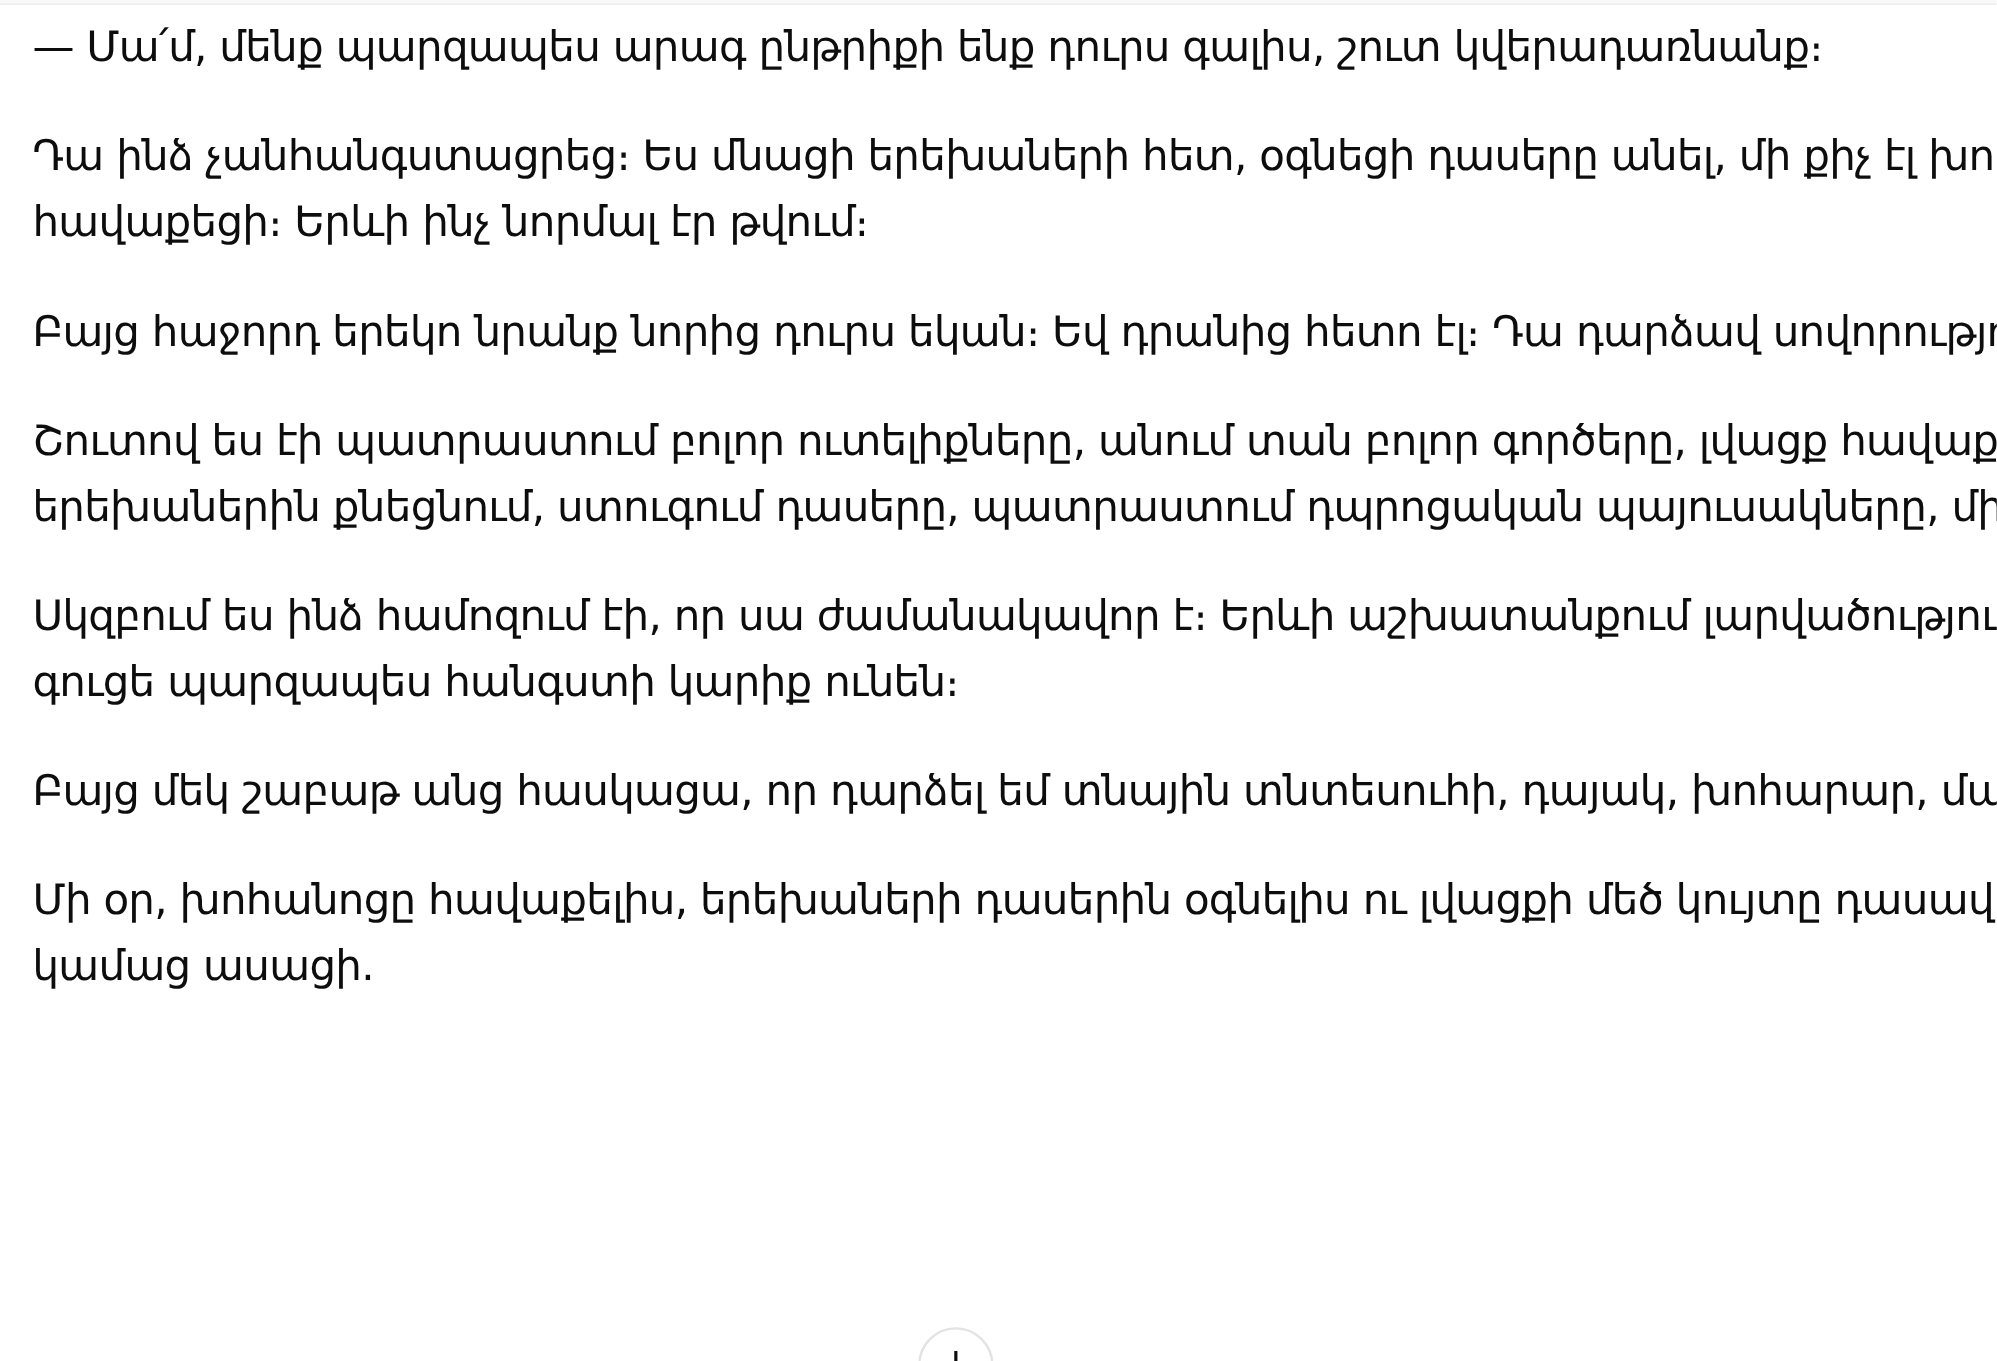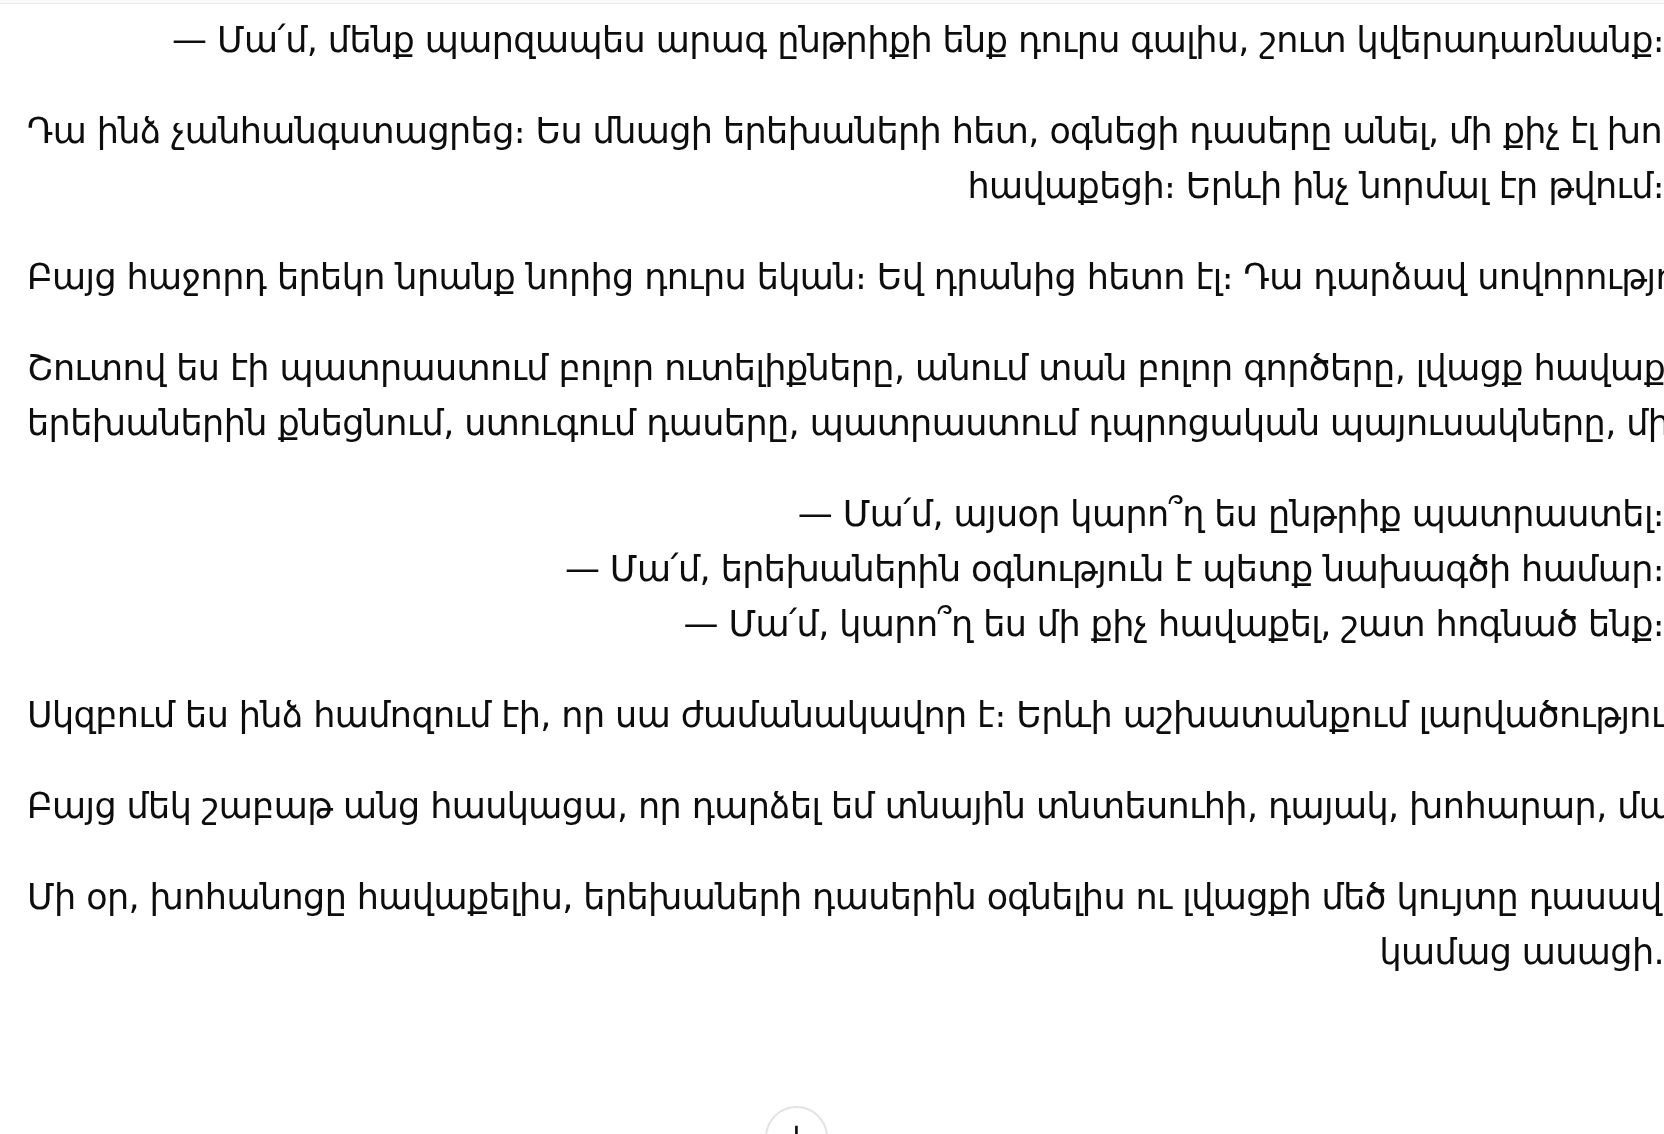--- a/index.html
+++ b/index.html
@@ -18,21 +18,21 @@
     box-sizing: border-box;
   }
   .content {
     padding: 9px 0 0 27px;
     font-family: "DejaVu Sans", sans-serif;
     font-size: 35px;
     line-height: 55px;
     letter-spacing: -0.6px;
     color: var(--text-color, #0d0d0d);
   }
-  .paragraph { margin-top: 36px; text-align: right; }
+  .paragraph { margin-top: 36px; }
   .paragraph:first-child { margin-top: 0; }
   .line { white-space: nowrap; }
   .scroll-btn {
     position: absolute;
     left: 765px;
     top: 1106px;
     width: 63px;
     height: 63px;
     border-radius: 50%;
     background: var(--btn-bg, #ffffff);
@@ -64,26 +64,22 @@
       <div class="line">հավաքեցի։ Երևի ինչ նորմալ էր թվում։</div>
     </div>
     <div class="paragraph">
       <div class="line">Բայց հաջորդ երեկո նրանք նորից դուրս եկան։ Եվ դրանից հետո էլ։ Դա դարձավ սովորություն։</div>
     </div>
     <div class="paragraph">
       <div class="line">Շուտով ես էի պատրաստում բոլոր ուտելիքները, անում տան բոլոր գործերը, լվացք հավաքում,</div>
       <div class="line">երեխաներին քնեցնում, ստուգում դասերը, պատրաստում դպրոցական պայուսակները, մինչդեռ</div>
     </div>
     <div class="paragraph">
-      <div class="line">— Մա՛մ, այսօր կարո՞ղ ես ընթրիք պատրաստել։</div>
-      <div class="line">— Մա՛մ, երեխաներին օգնություն է պետք նախագծի համար։</div>
-      <div class="line">— Մա՛մ, կարո՞ղ ես մի քիչ հավաքել, շատ հոգնած ենք։</div>
-    </div>
-    <div class="paragraph">
       <div class="line">Սկզբում ես ինձ համոզում էի, որ սա ժամանակավոր է։ Երևի աշխատանքում լարվածություն ունեն,</div>
+      <div class="line">գուցե պարզապես հանգստի կարիք ունեն։</div>
     </div>
     <div class="paragraph">
       <div class="line">Բայց մեկ շաբաթ անց հասկացա, որ դարձել եմ տնային տնտեսուհի, դայակ, խոհարար, մաքրուհի և,</div>
     </div>
     <div class="paragraph">
       <div class="line">Մի օր, խոհանոցը հավաքելիս, երեխաների դասերին օգնելիս ու լվացքի մեծ կույտը դասավորելիս, ես</div>
       <div class="line">կամաց ասացի.</div>
     </div>
   </main>
 

